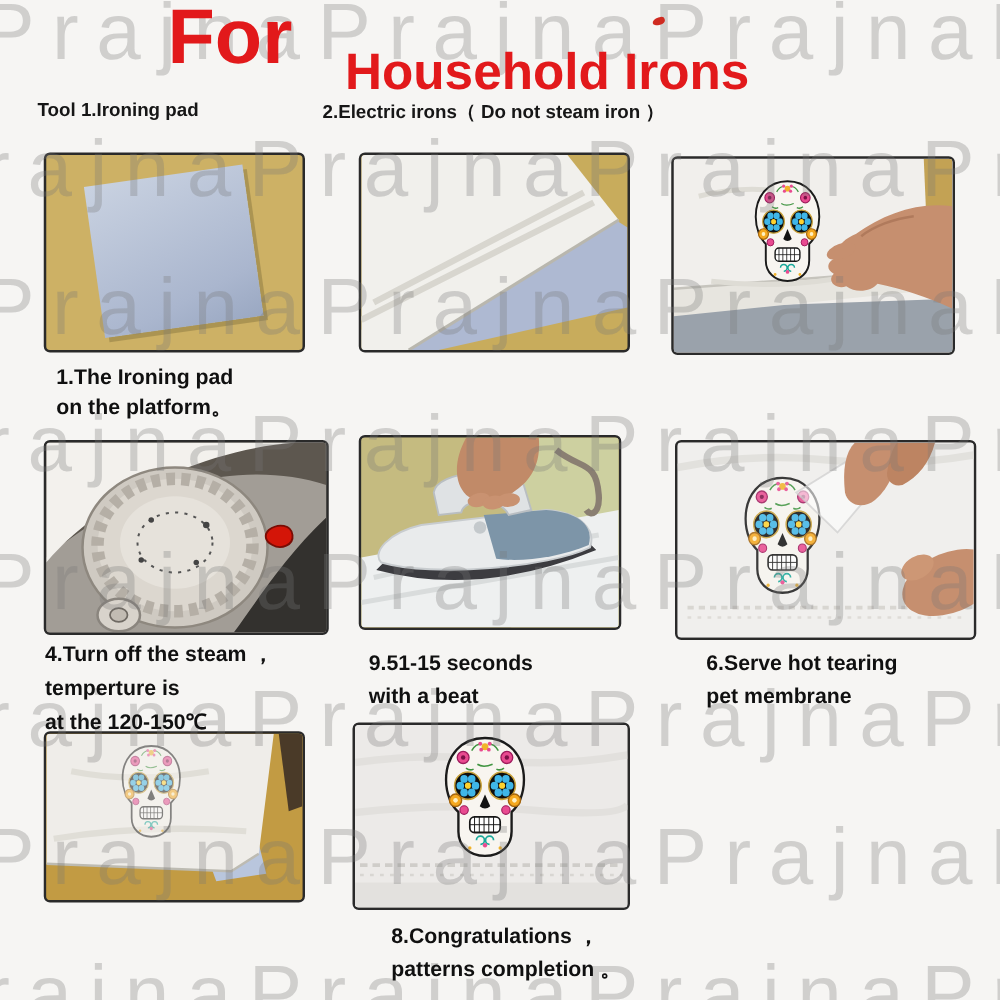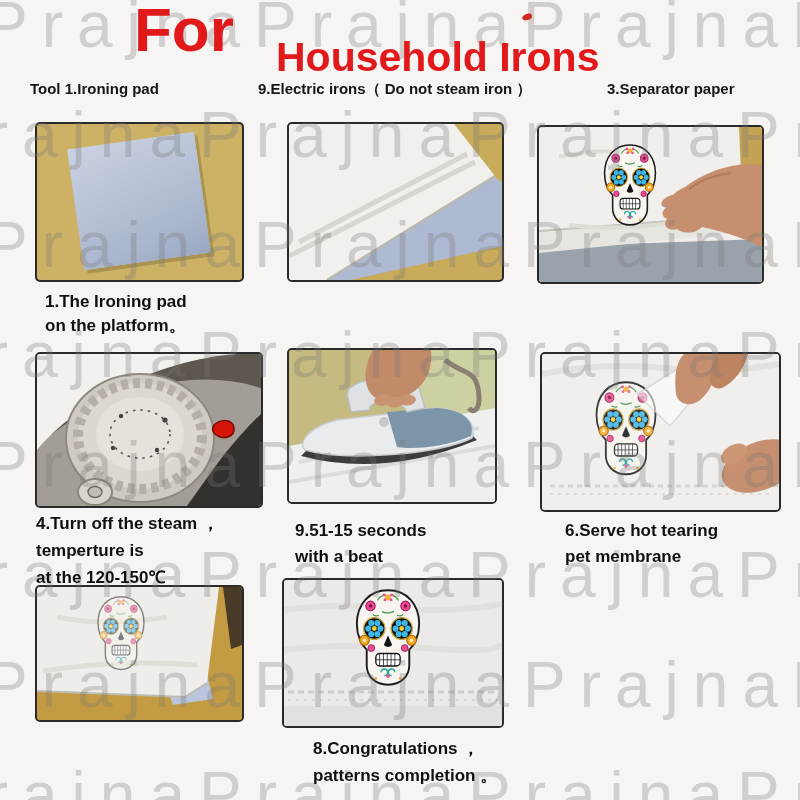--- a/index.html
+++ b/index.html
@@ -244,22 +244,21 @@
     <div class="wm-row" style="top: 648px; left: -15px;">PrajnaPrajnaPrajnaPrajnaPrajnaPrajna</div>
     <div class="wm-row" style="top: 758px; left: -70px;">PrajnaPrajnaPrajnaPrajnaPrajnaPrajna</div>
   </div>
 
 <div id="texts">
   <div class="title-for" style="color: rgb(226, 25, 27);">For</div>
   <div class="title-sub" style="color: rgb(226, 25, 27);">Household Irons</div>
   <div class="red-speck"></div>
 
   <div class="tool tool1">Tool  1.Ironing pad</div>
-  <div class="tool tool2">9.Electric irons（ Do not steam iron ）</div>
-  <div class="tool tool3">3.Separator paper</div>
+  <div class="tool tool2">2.Electric irons（ Do not steam iron ）</div>
 
   <div class="caption c1">1.The Ironing pad
 on the platform。</div>
   <div class="caption c4">4.Turn off the steam ，
 temperture is
 at the 120-150℃</div>
   <div class="caption c5">9.51-15 seconds
 with a beat</div>
   <div class="caption c6">6.Serve hot tearing
 pet membrane</div>

